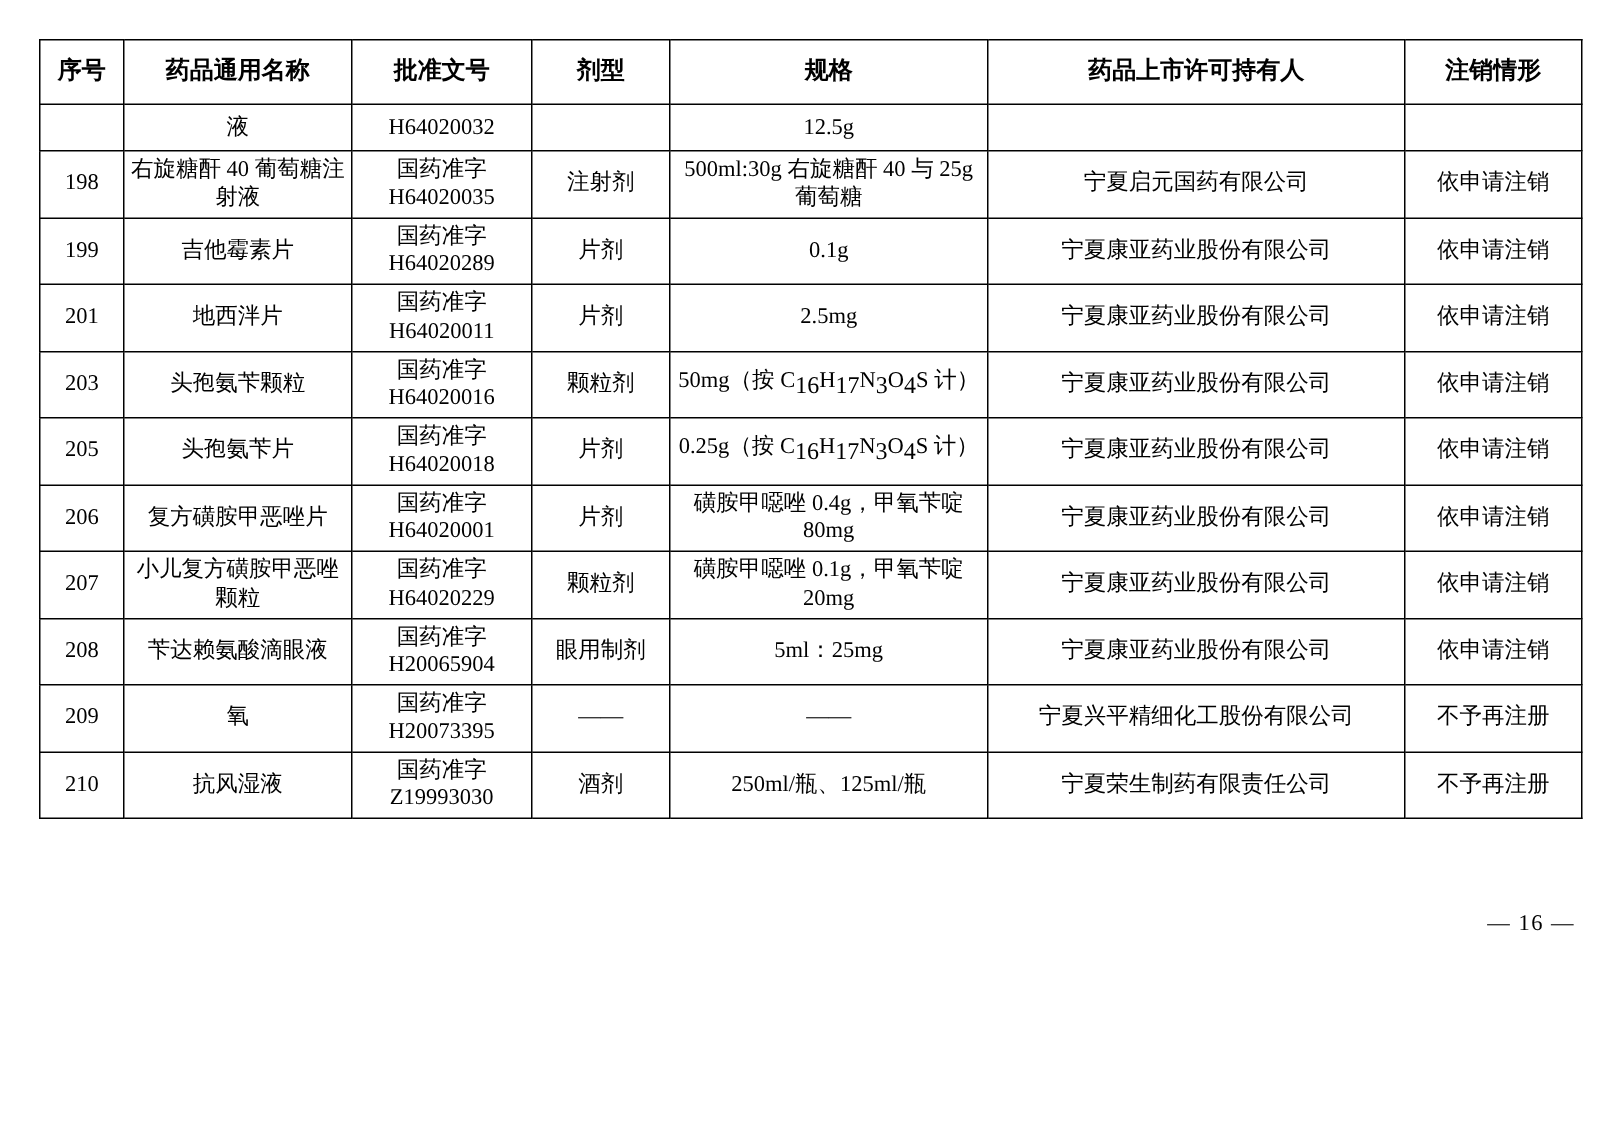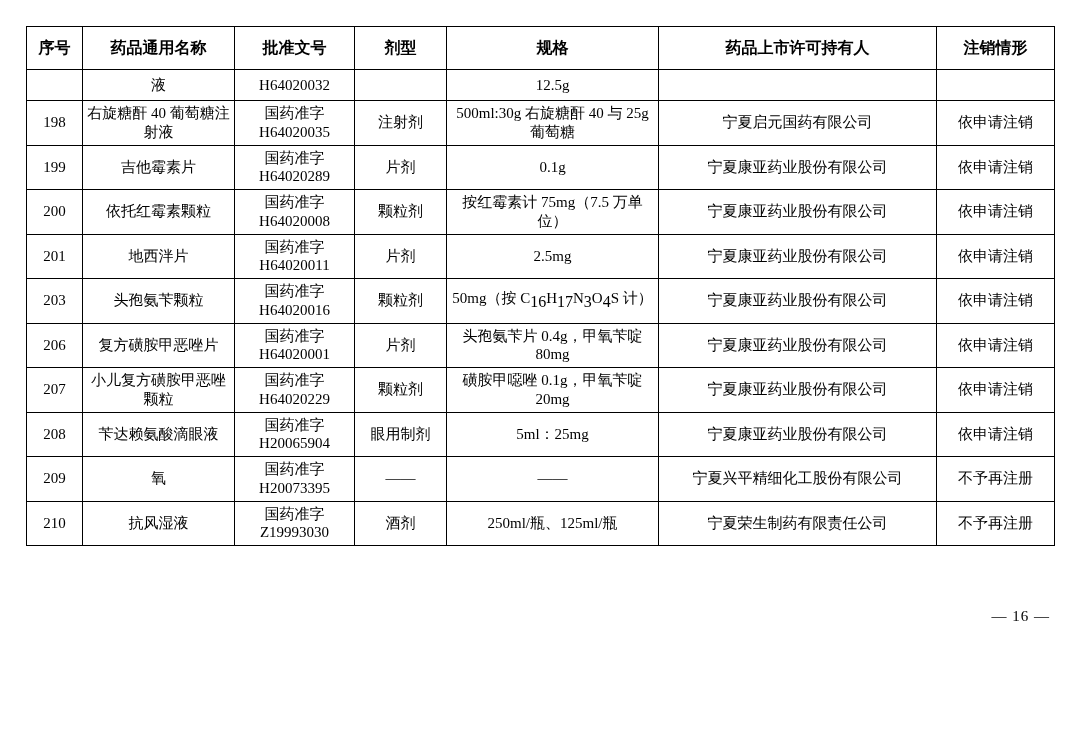--- a/index.html
+++ b/index.html
@@ -130,29 +130,20 @@
         <tr>
           <td class="cell-index">199</td>
           <td class="cell-name">吉他霉素片</td>
           <td class="cell-approval">国药准字H64020289</td>
           <td class="cell-form">片剂</td>
           <td class="cell-spec">0.1g</td>
           <td class="cell-holder">宁夏康亚药业股份有限公司</td>
           <td class="cell-status">依申请注销</td>
         </tr>
 
-        <tr>
-          <td class="cell-index">200</td>
-          <td class="cell-name">依托红霉素颗粒</td>
-          <td class="cell-approval">国药准字H64020008</td>
-          <td class="cell-form">颗粒剂</td>
-          <td class="cell-spec">按红霉素计 75mg（7.5 万单位）</td>
-          <td class="cell-holder">宁夏康亚药业股份有限公司</td>
-          <td class="cell-status">依申请注销</td>
-        </tr>
 
         <tr>
           <td class="cell-index">201</td>
           <td class="cell-name">地西泮片</td>
           <td class="cell-approval">国药准字H64020011</td>
           <td class="cell-form">片剂</td>
           <td class="cell-spec">2.5mg</td>
           <td class="cell-holder">宁夏康亚药业股份有限公司</td>
           <td class="cell-status">依申请注销</td>
         </tr>
@@ -162,27 +153,36 @@
           <td class="cell-index">203</td>
           <td class="cell-name">头孢氨苄颗粒</td>
           <td class="cell-approval">国药准字H64020016</td>
           <td class="cell-form">颗粒剂</td>
           <td class="cell-spec">50mg（按 C<sub>16</sub>H<sub>17</sub>N<sub>3</sub>O<sub>4</sub>S 计）</td>
           <td class="cell-holder">宁夏康亚药业股份有限公司</td>
           <td class="cell-status">依申请注销</td>
         </tr>
 
 
+        <tr>
+          <td class="cell-index">205</td>
+          <td class="cell-name">头孢氨苄片</td>
+          <td class="cell-approval">国药准字H64020018</td>
+          <td class="cell-form">片剂</td>
+          <td class="cell-spec">0.25g（按 C<sub>16</sub>H<sub>17</sub>N<sub>3</sub>O<sub>4</sub>S 计）</td>
+          <td class="cell-holder">宁夏康亚药业股份有限公司</td>
+          <td class="cell-status">依申请注销</td>
+        </tr>
 
         <tr>
           <td class="cell-index">206</td>
           <td class="cell-name">复方磺胺甲恶唑片</td>
           <td class="cell-approval">国药准字H64020001</td>
           <td class="cell-form">片剂</td>
-          <td class="cell-spec">头孢氨苄片 0.4g，甲氧苄啶 80mg</td>
+          <td class="cell-spec">磺胺甲噁唑 0.4g，甲氧苄啶 80mg</td>
           <td class="cell-holder">宁夏康亚药业股份有限公司</td>
           <td class="cell-status">依申请注销</td>
         </tr>
 
         <tr>
           <td class="cell-index">207</td>
           <td class="cell-name">小儿复方磺胺甲恶唑颗粒</td>
           <td class="cell-approval">国药准字H64020229</td>
           <td class="cell-form">颗粒剂</td>
           <td class="cell-spec">磺胺甲噁唑 0.1g，甲氧苄啶 20mg</td>

